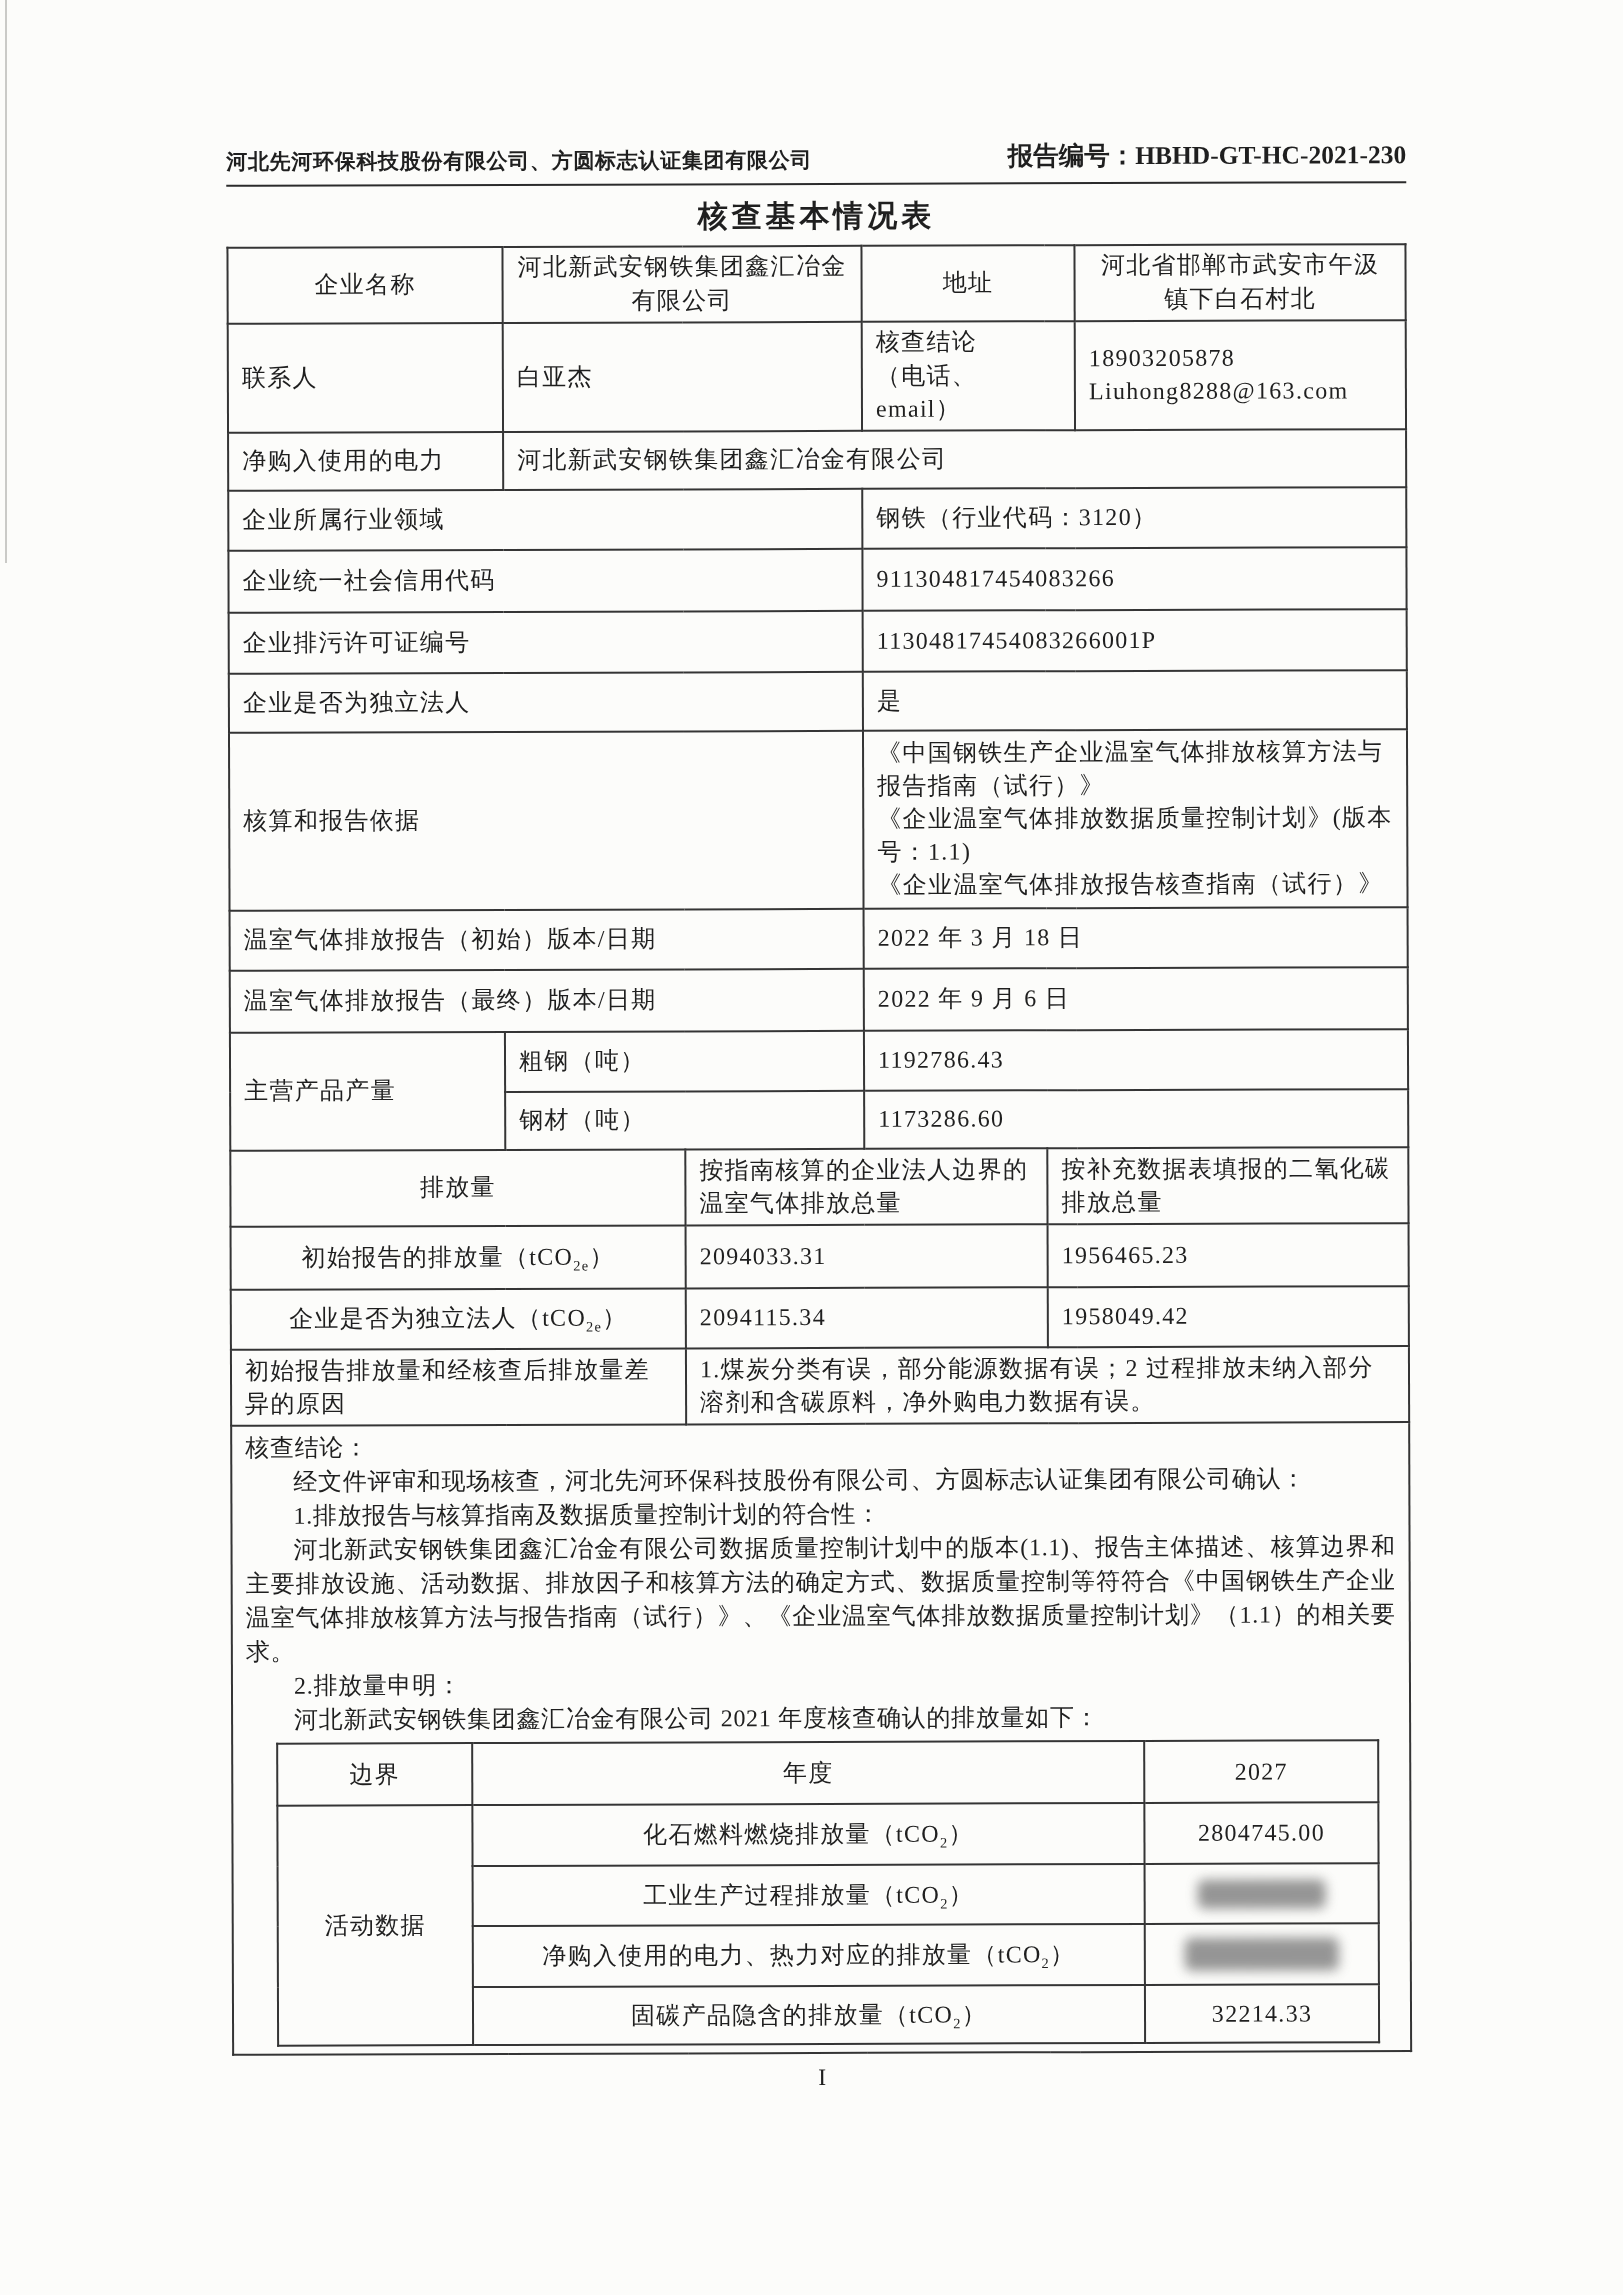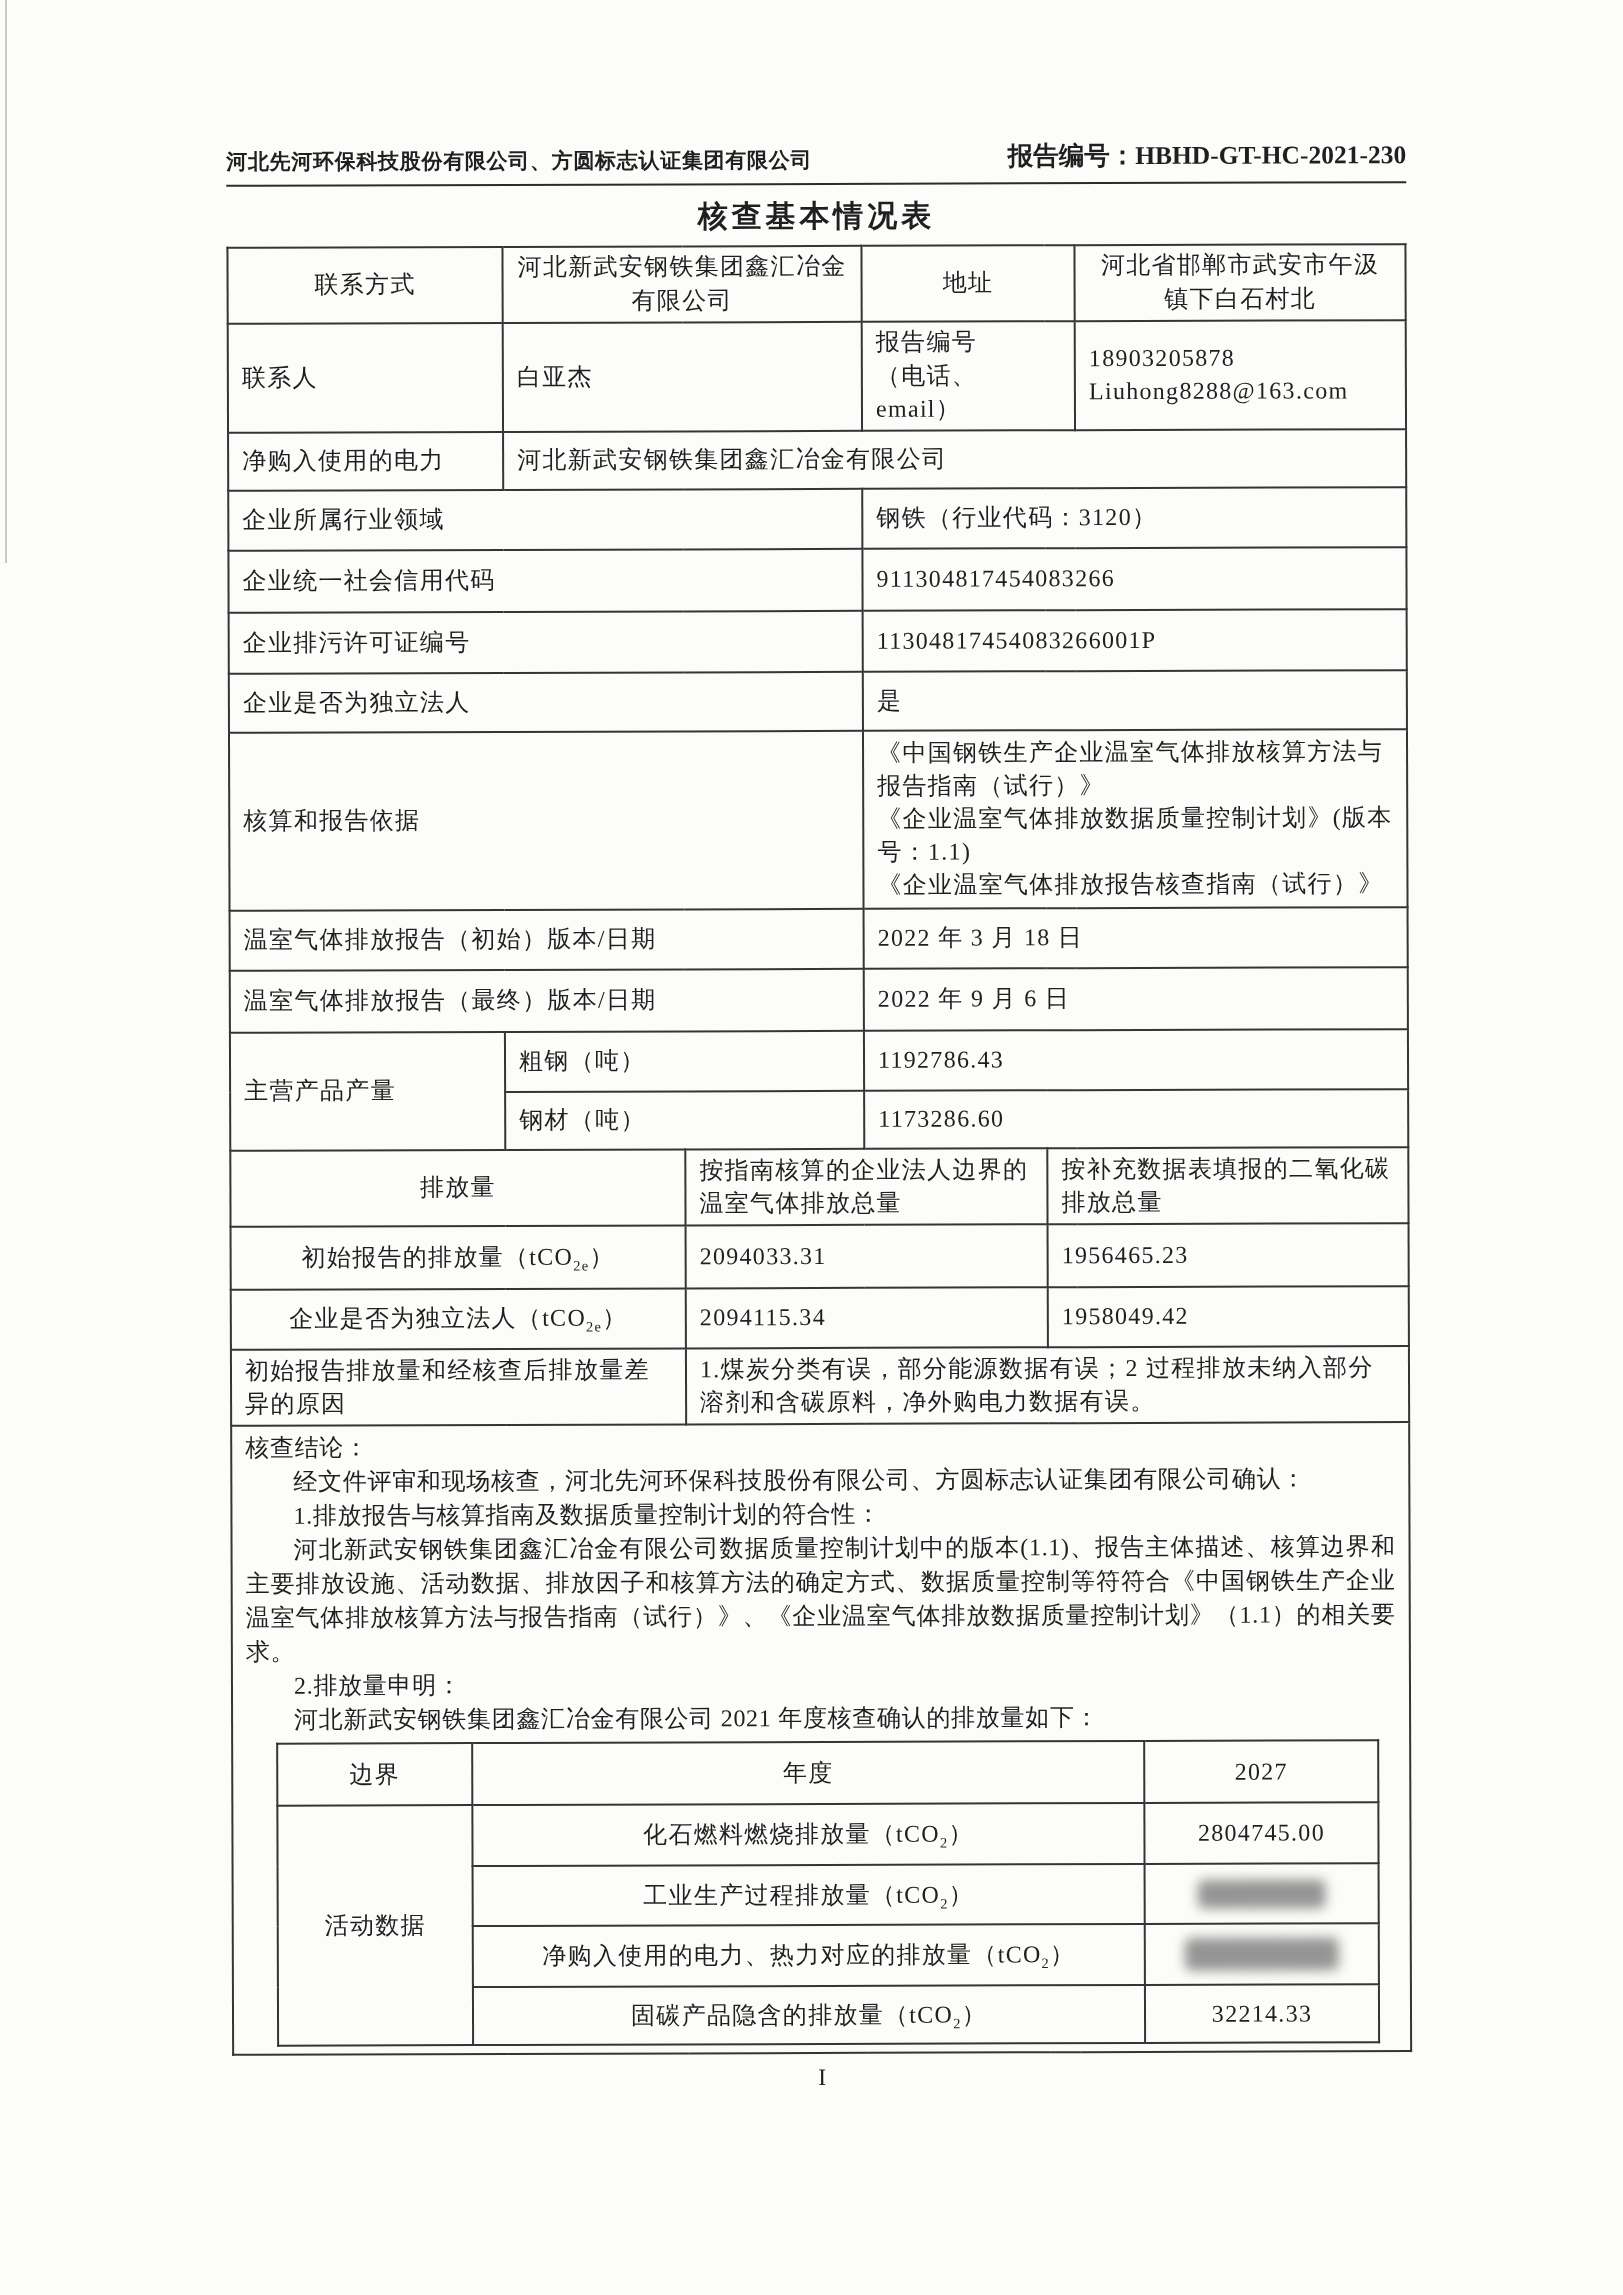--- a/index.html
+++ b/index.html
@@ -105,31 +105,31 @@
       <col style="width:275px">
         <col style="width:180px">
         <col style="width:179px">
       <col style="width:183px">
         <col style="width:30px">
         <col style="width:331px">
     </colgroup>
 
     <tbody>
         <tr class="h114">
-      <td class="c">联系方式</td>
+      <td class="c">企业名称</td>
       <td class="c" colspan="2">河北新武安钢铁集团鑫汇冶金有限公司</td>
       <td class="c" colspan="2">地址</td>
       <td class="c">河北省邯郸市武安市午汲镇下白石村北</td>
     </tr>
 
     <tr class="h113">
       <td class="l">联系人</td>
       <td class="l" colspan="2">白亚杰</td>
       <td class="l" colspan="2">
-        <div>报告编号</div>
+        <div>核查结论</div>
         <div>（电话、email）</div>
       </td>
       <td class="l">
         <div>18903205878</div>
         <div>Liuhong8288@163.com</div>
       </td>
     </tr>
 
     <tr class="h88">
       <td class="l">净购入使用的电力</td>

